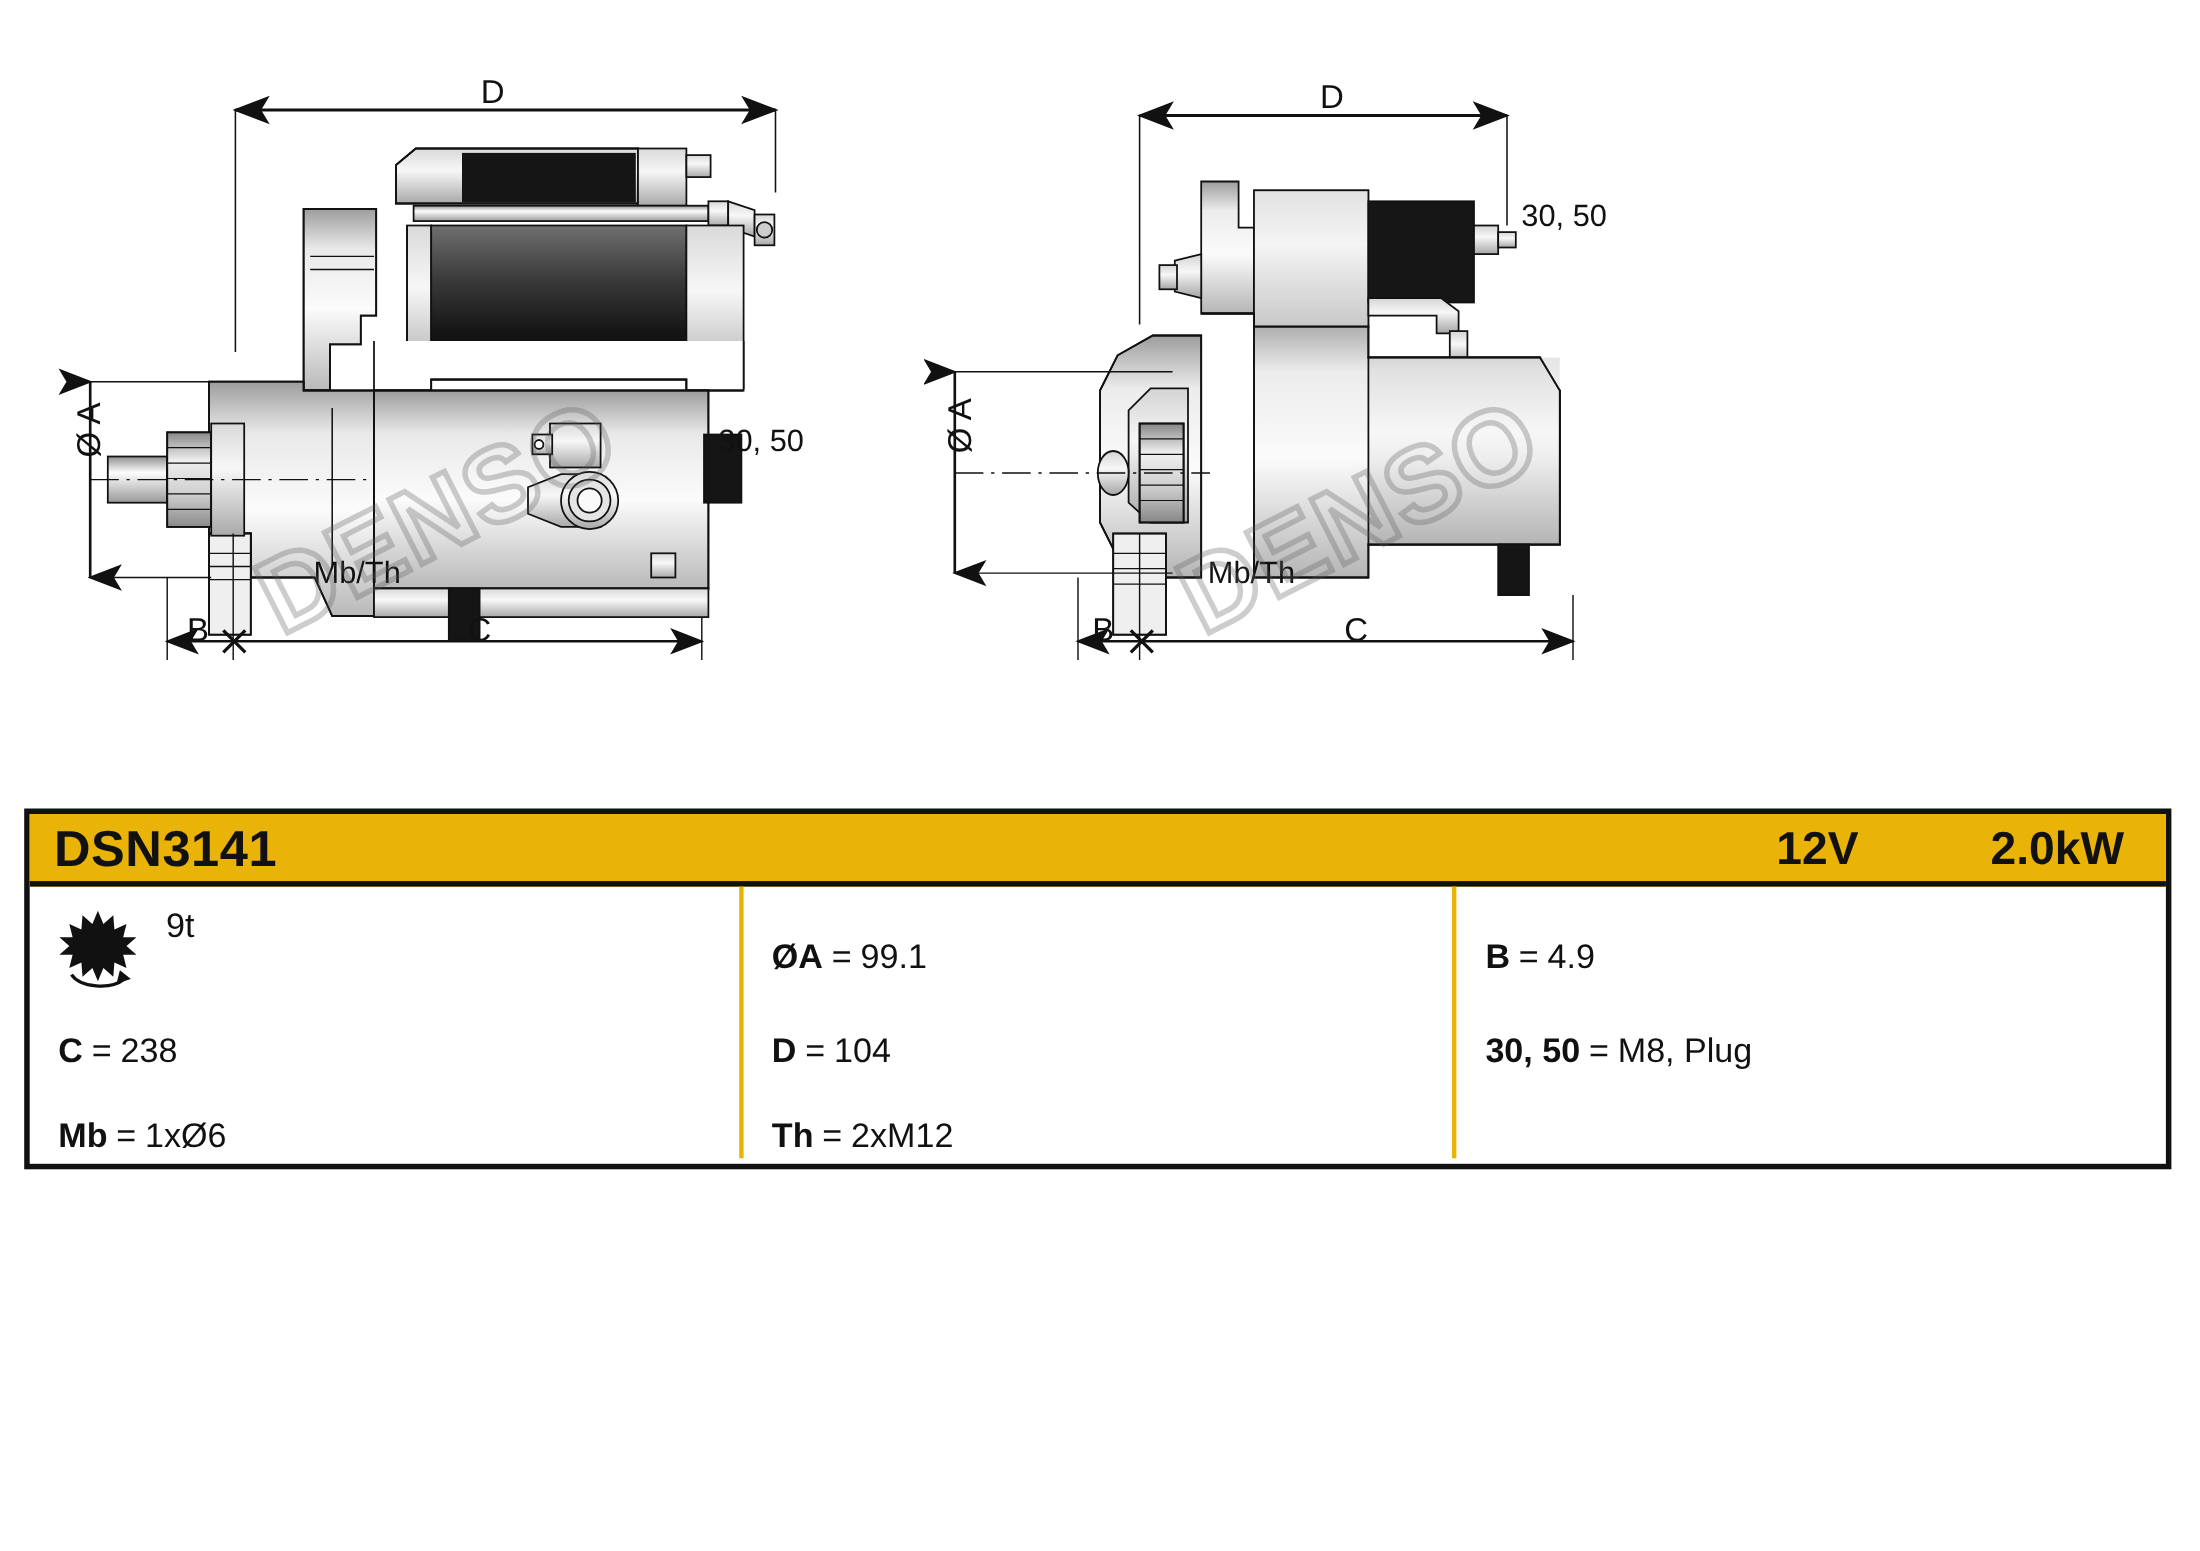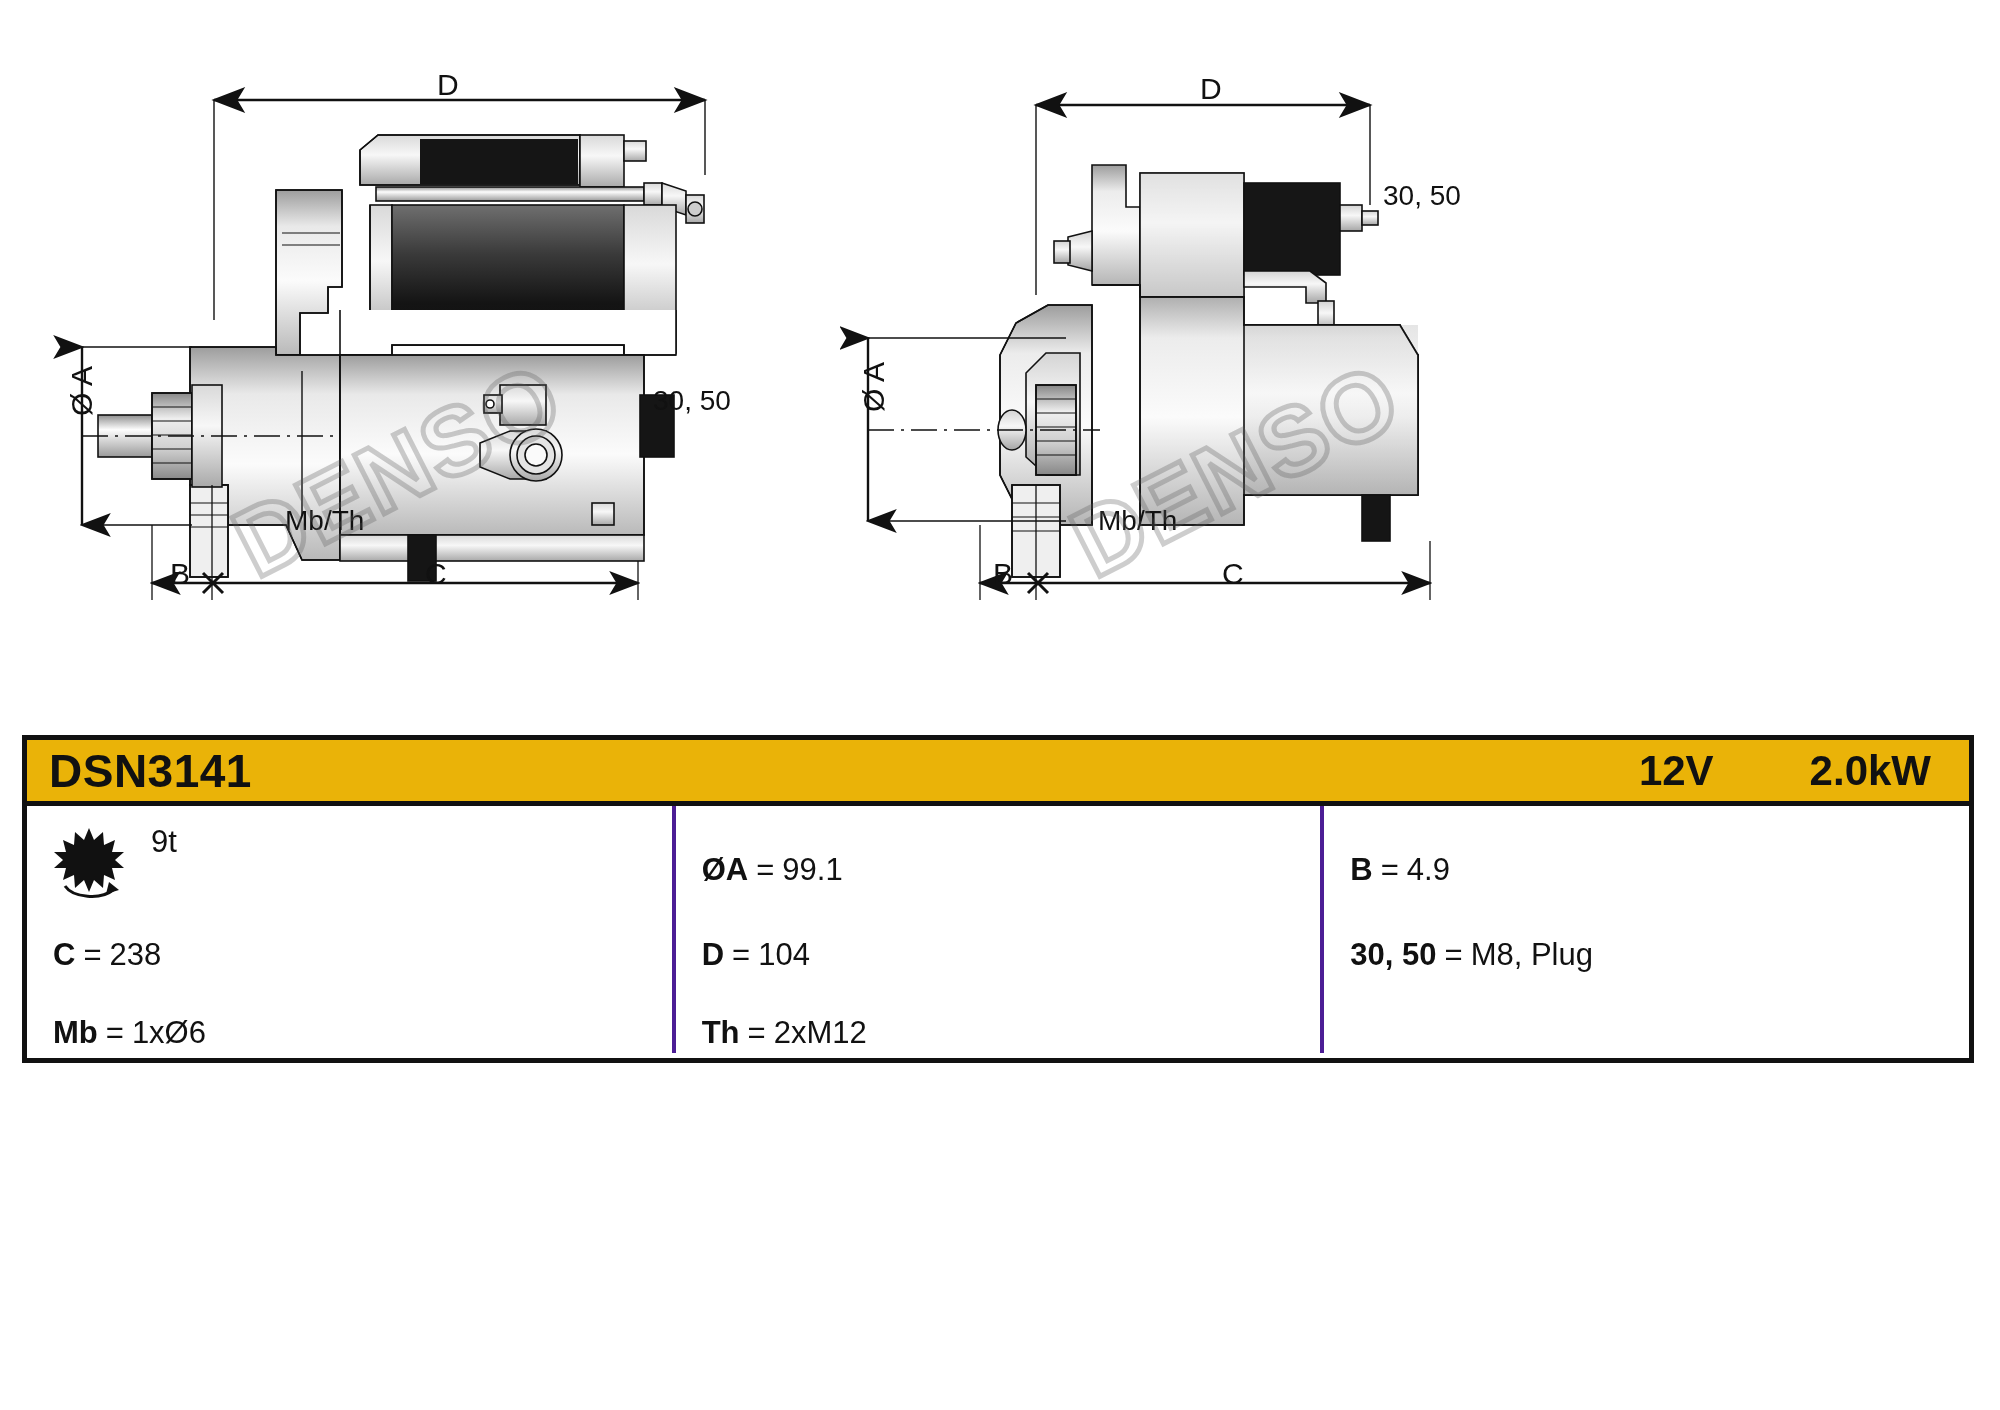--- a/index.html
+++ b/index.html
@@ -12,26 +12,26 @@
   .dimtext{position:absolute;font-family:"Liberation Sans",sans-serif;font-size:30px;color:#111;white-space:nowrap;}
   .dimtext.vert{transform:rotate(-90deg);transform-origin:0 0;}
   .lbl{position:absolute;font-family:"Liberation Sans",sans-serif;font-size:28px;color:#111;white-space:nowrap;}
 
   
   #spec{position:absolute;left:22px;top:735px;width:1952px;height:328px;
         border:5px solid #111;box-sizing:border-box;background:#fff;}
   #spec-header{height:66px;background:#eab308;border-bottom:5px solid #111;
         display:flex;align-items:center;box-sizing:border-box;padding:0 22px;}
   #spec-header .pn{font-size:46px;font-weight:bold;letter-spacing:.5px;color:#111;}
-  #spec-header .right{margin-left:auto;display:flex;gap:96px;padding-right:16px;}
+  #spec-header .right{margin-left:auto;display:flex;gap:120px;padding-right:16px;}
   #spec-header .right span{font-size:42px;font-weight:bold;color:#111;}
 
   #spec-body{display:flex;height:calc(100% - 71px);}
   .spec-col{flex:1 1 0;box-sizing:border-box;padding:18px 26px 10px 26px;position:relative;}
-  .spec-col + .spec-col{border-left:4px solid #4c1d95;}
+  .spec-col + .spec-col{border-left:4px solid #eab308;}
   .spec-row{height:78px;display:flex;align-items:center;font-size:31px;white-space:nowrap;}
   .spec-row .val{font-weight:normal;margin-left:8px;}
   .spec-row .key{font-weight:bold;}
 
   .pinion-row{height:92px;display:flex;align-items:flex-start;gap:26px;}
   .teeth-label{font-size:31px;}
 
   
   .wm{position:absolute;font-family:"Liberation Sans",sans-serif;font-weight:bold;
       font-size:96px;letter-spacing:2px;color:transparent;

